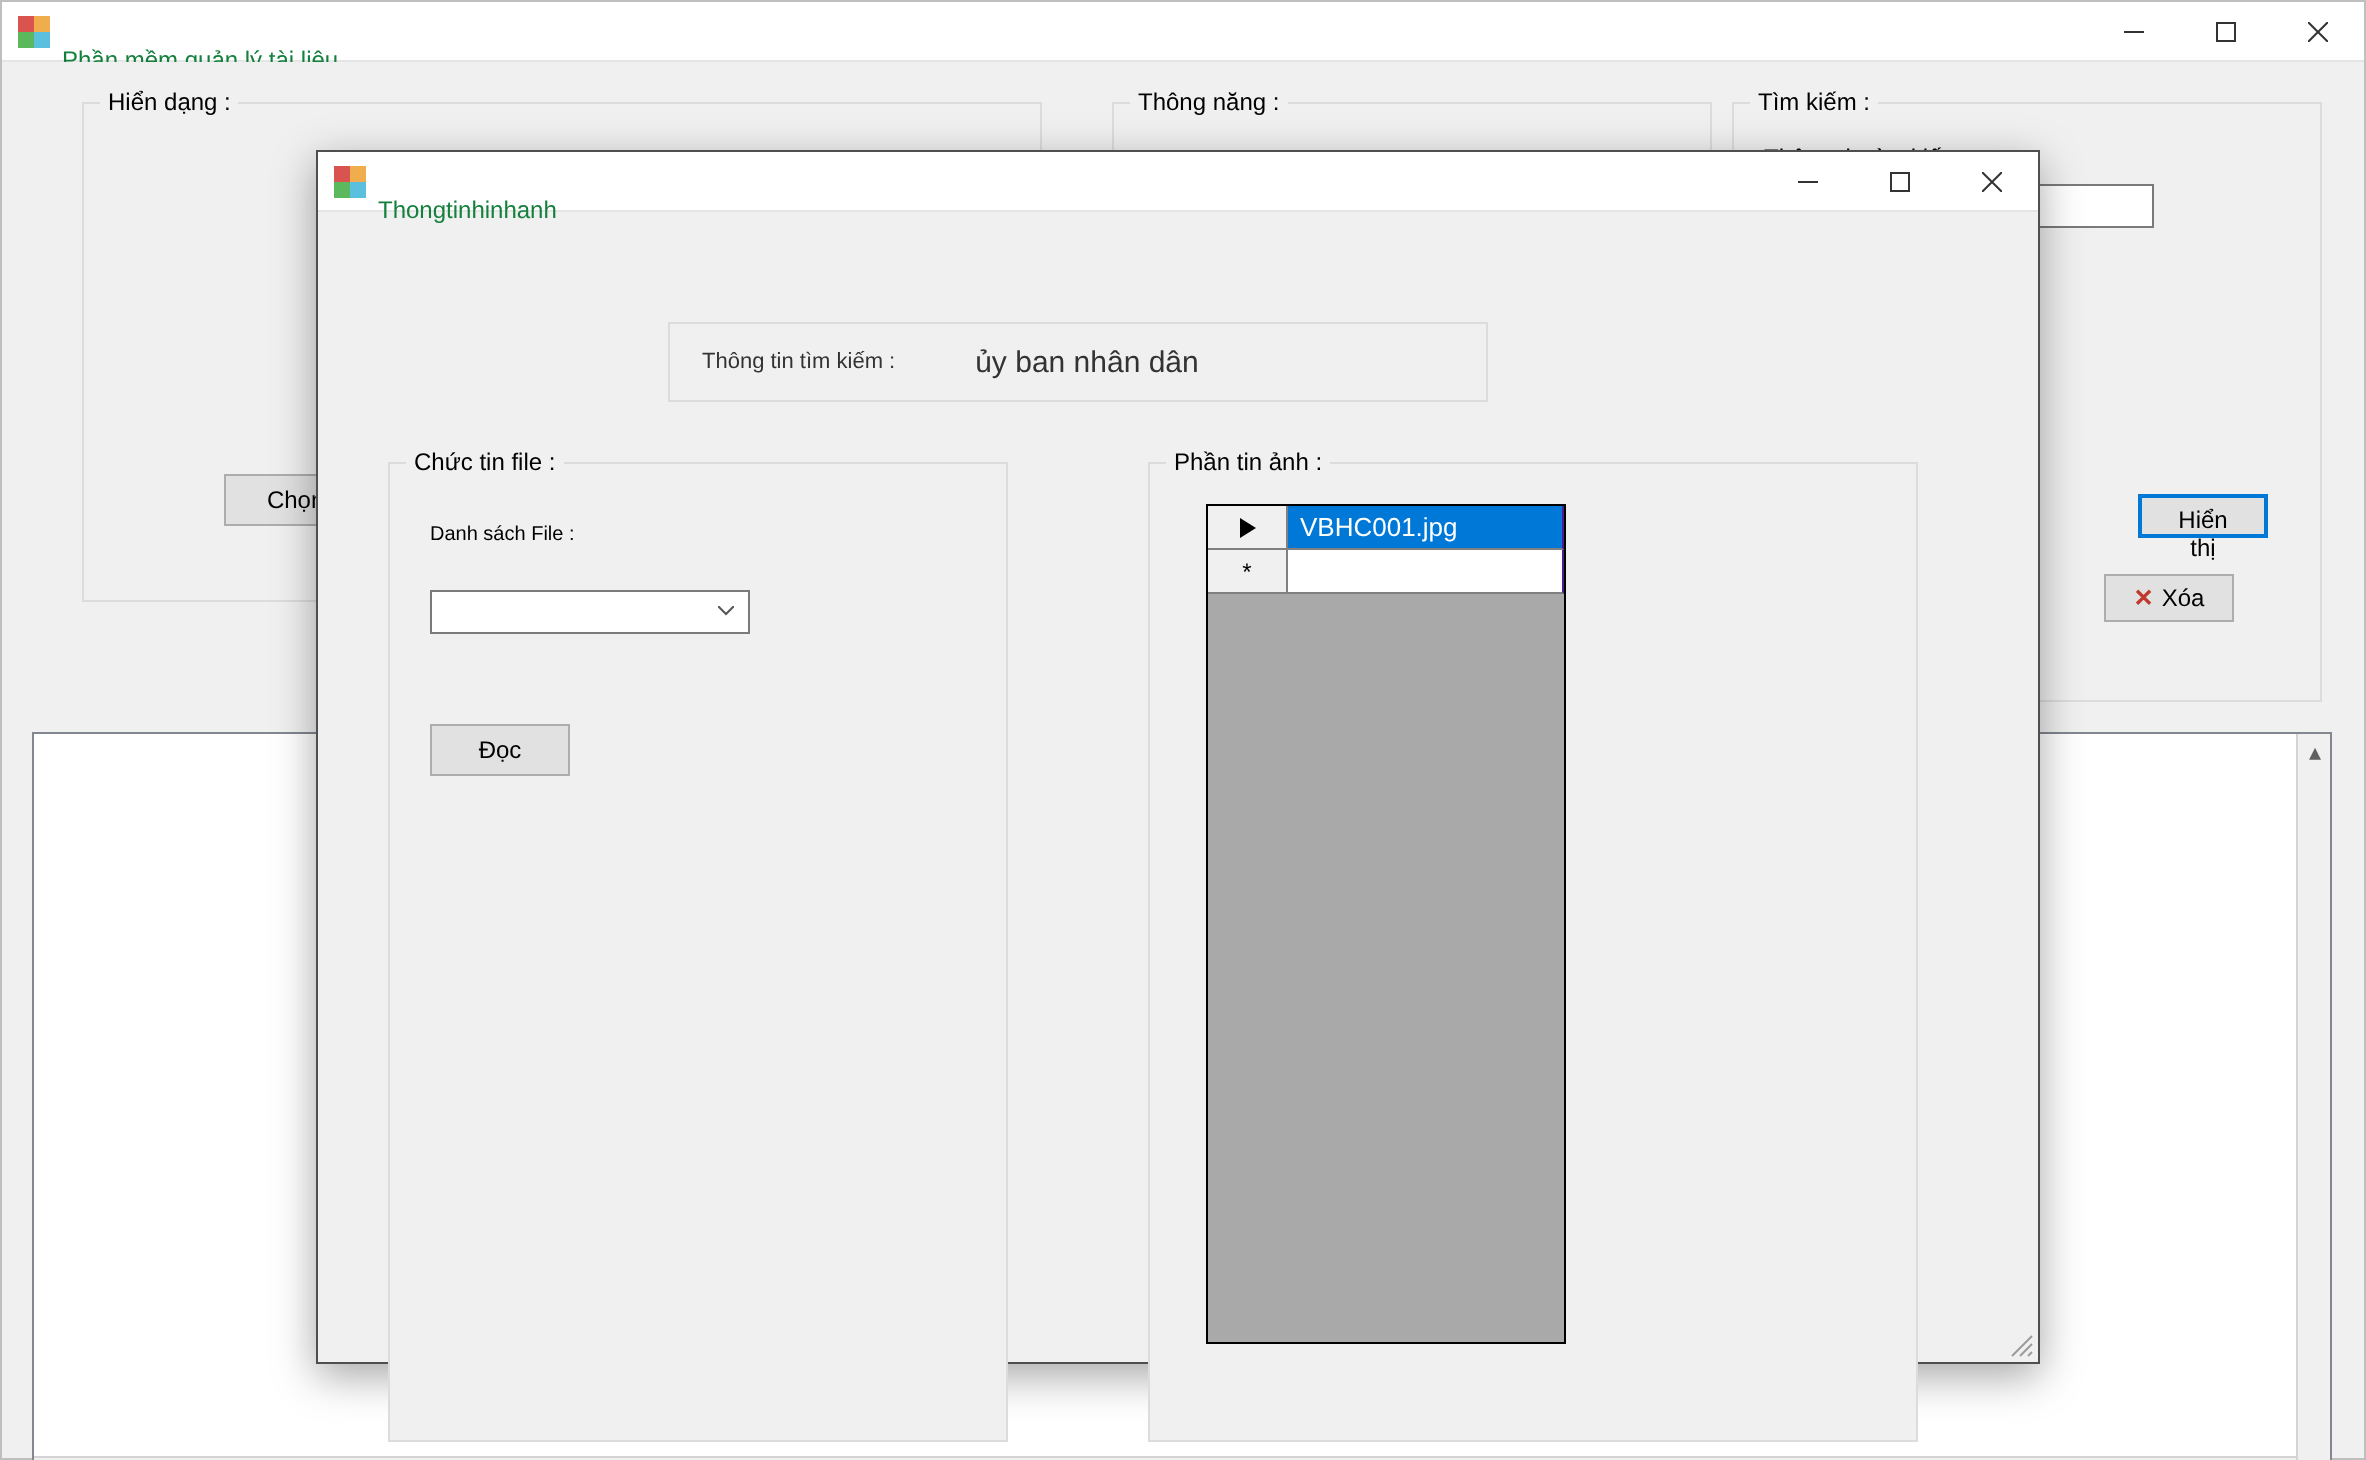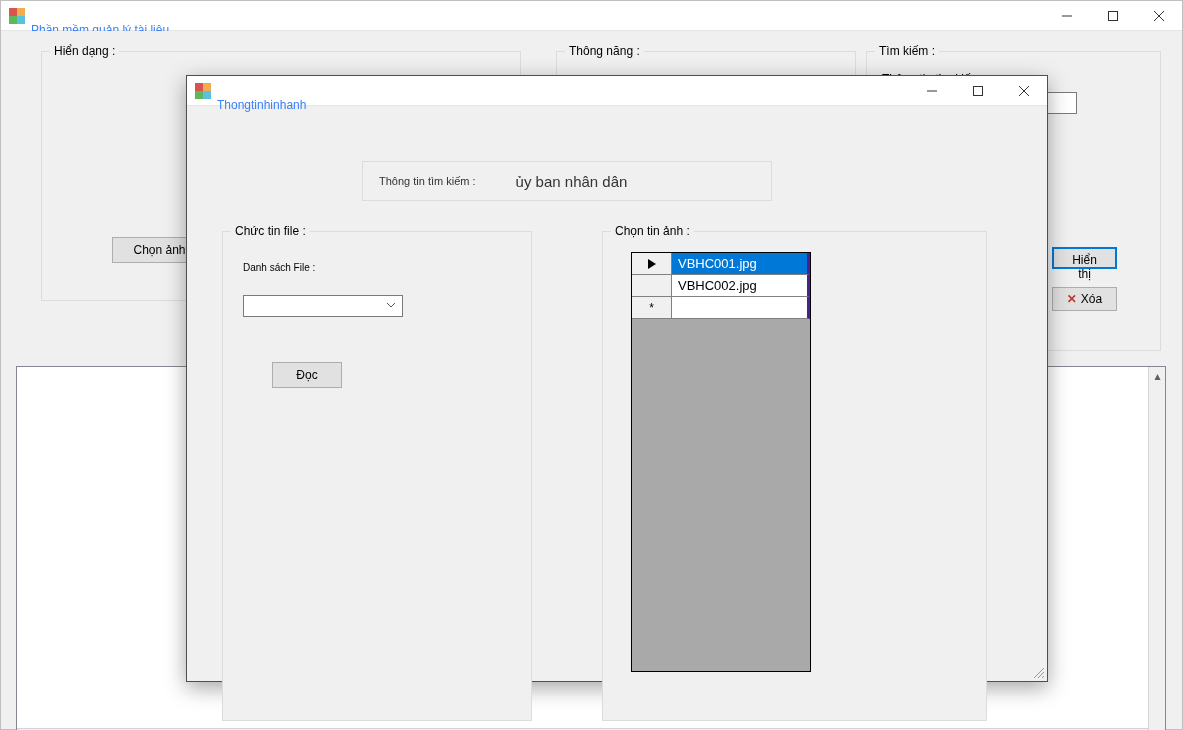--- a/index.html
+++ b/index.html
@@ -27,21 +27,21 @@
     align-items: center;
     border-bottom: 1px solid #e5e5e5;
   }
   .titlebar .icon-app {
     width: 16px; height: 16px; margin: 0 6px 0 8px;
     display:flex; flex-wrap:wrap;
   }
   .icon-app span { width:8px; height:8px; }
   .icon-app .r{background:#d9534f;} .icon-app .y{background:#f0ad4e;}
   .icon-app .g{background:#5cb85c;} .icon-app .b{background:#5bc0de;}
-  .titlebar .title { flex:0 1 auto; color:#3b82f6; font-size:12px;margin-top:28px; }
+  .titlebar .title { flex:0 1 auto; color:#15803d; font-size:12px;margin-top:28px; }
   .titlebar .spacer { flex:1; }
   .titlebar .winbtn {
     width: 46px; height: 30px;
     display:flex; align-items:center; justify-content:center;
     color:#333; font-size:10px;
   }
   .titlebar .winbtn svg { stroke:#333; }
   .main-body {
     position: relative;
     height: calc(100% - 30px);
@@ -75,21 +75,21 @@
     border: 2px solid #0078d7;
   }
 
   .btn-chonanh { position:absolute; left:70px; top:185px; width:95px; height:26px; }
 
   .lbl-ttkiem { position:absolute; left:15px; top:20px; font-size:12px; }
   .inp-search {
     position:absolute; left:25px; top:40px; width:185px; height:22px;
     border:1px solid #7a7a7a; background:#fff; padding:2px 4px; font-family:inherit; font-size:12px;
   }
-  .btn-hienthi { position:absolute; left:185px; top:195px; width:65px; height:22px; }
+  .btn-hienthi { position:absolute; left:202px; top:195px; width:65px; height:22px; }
   .btn-xoa { position:absolute; left:185px; top:235px; width:65px; height:24px; display:flex; align-items:center; justify-content:center; gap:4px;}
   .btn-xoa .x { color:#c0392b; font-weight:bold; }
 
   .content-area {
     position:absolute; left:15px; top:335px; width:1150px; height:380px;
     background:#fff; border:1px solid #828790;
   }
   .content-area .vscroll {
     position:absolute; right:0; top:0; width:17px; height:100%;
     background:#f0f0f0; border-left:1px solid #d4d4d4;
@@ -106,21 +106,21 @@
   }
   .content-area .hscroll .left, .content-area .hscroll .right{
     position:absolute; top:0; width:17px; height:17px;
     display:flex; align-items:center; justify-content:center; color:#606060;
   }
   .content-area .hscroll .left{left:0;} .content-area .hscroll .right{right:0;}
 
   
   .dialog {
     position:absolute;
-    left:186px; top:75px; width:862px; height:607px;
+    left:158px; top:75px; width:862px; height:607px;
     background:#f0f0f0;
     border:1px solid #4f4f4f;
     box-shadow: 0 6px 20px rgba(0,0,0,0.35);
   }
   .dialog .titlebar { background:#fff; height:30px; }
   .dialog .dbody { position:relative; height:calc(100% - 30px); }
 
   .resize-grip {
     position:absolute; right:2px; bottom:2px; width:14px; height:14px;
   }
@@ -139,37 +139,37 @@
 
   .lbl-ds { position:absolute; left:20px; top:30px; font-size:10px; }
   .combo {
     position:absolute; left:20px; top:63px; width:160px; height:22px;
     background:#fff; border:1px solid #7a7a7a;
     display:flex; align-items:center; justify-content:flex-end; padding-right:4px;
   }
   .combo .arrow {
     width:15px; height:16px; display:flex; align-items:center; justify-content:center; color:#555;
   }
-  .btn-doc { position:absolute; left:20px; top:130px; width:70px; height:26px;margin-left:29px; }
+  .btn-doc { position:absolute; left:20px; top:130px; width:70px; height:26px; }
 
   .datagrid {
     position:absolute; left:28px; top:20px; width:180px; height:420px;
     background:#a9a9a9; border:1px solid #000;
   }
   .dg-row { display:flex; height:22px; }
   .dg-hdrcell {
     background:#f0f0f0; border-right:1px solid #808080; border-bottom:1px solid #808080;
     display:flex; align-items:center; padding:0 6px; font-size:13px;
   }
   .dg-rowhdr {
     width:40px; background:#f0f0f0; border-right:1px solid #808080; border-bottom:1px solid #808080;
     display:flex; align-items:center; justify-content:center; color:#000;
   }
   .dg-cell {
-    flex:1; background:#fff; border-right:3px solid #4c1d95; border-bottom:1px solid #808080;
+    flex:1; background:#fff; border-right:1px solid #4c1d95; border-bottom:1px solid #808080;
     display:flex; align-items:center; padding:0 6px; font-size:13px;
   }
   .dg-cell.selected { background:#0078d7; color:#fff; }
 </style>
 </head>
 <body>
 
 <div class="main-window">
   <div class="titlebar">
     <div class="icon-app">
@@ -273,35 +273,31 @@
         <span class="arrow">
           <svg width="8" height="6">
               <polyline points="0,0 4,4 8,0" fill="none" stroke="#555" stroke-width="1"></polyline>
             </svg>
         </span>
       </div>
       <button class="btn btn-doc">Đọc</button>
     </div>
 
     <div class="groupbox gb-imginfo">
-      <span class="legend">Chọn tin ảnh :</span>
+      <span class="legend">Phần tin ảnh :</span>
       <div class="datagrid">
         <div class="dg-row">
           <div class="dg-rowhdr">
             <svg width="8" height="10">
                 <polygon points="0,0 8,5 0,10" fill="#000"></polygon>
               </svg>
           </div>
           <div class="dg-cell selected">VBHC001.jpg</div>
         </div>
         <div class="dg-row">
-          <div class="dg-rowhdr"></div>
-          <div class="dg-cell">VBHC002.jpg</div>
-        </div>
-        <div class="dg-row">
           <div class="dg-rowhdr">*</div>
           <div class="dg-cell"></div>
         </div>
       </div>
     </div>
 
     <div class="resize-grip">
       <svg width="14" height="14">
         <line x1="3" y1="13" x2="13" y2="3" stroke="#9a9a9a" stroke-width="1"></line>
         <line x1="7" y1="13" x2="13" y2="7" stroke="#9a9a9a" stroke-width="1"></line>

